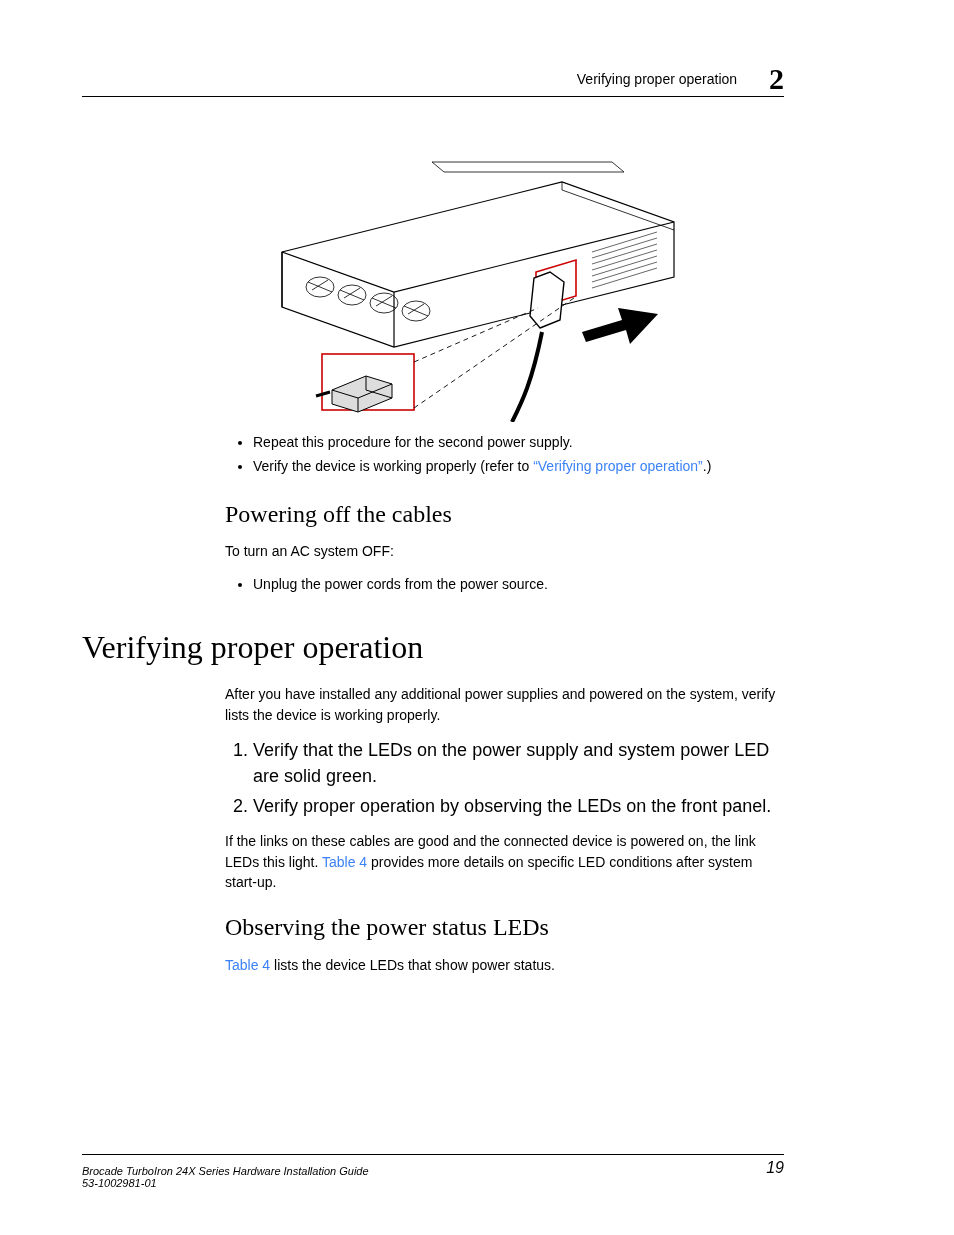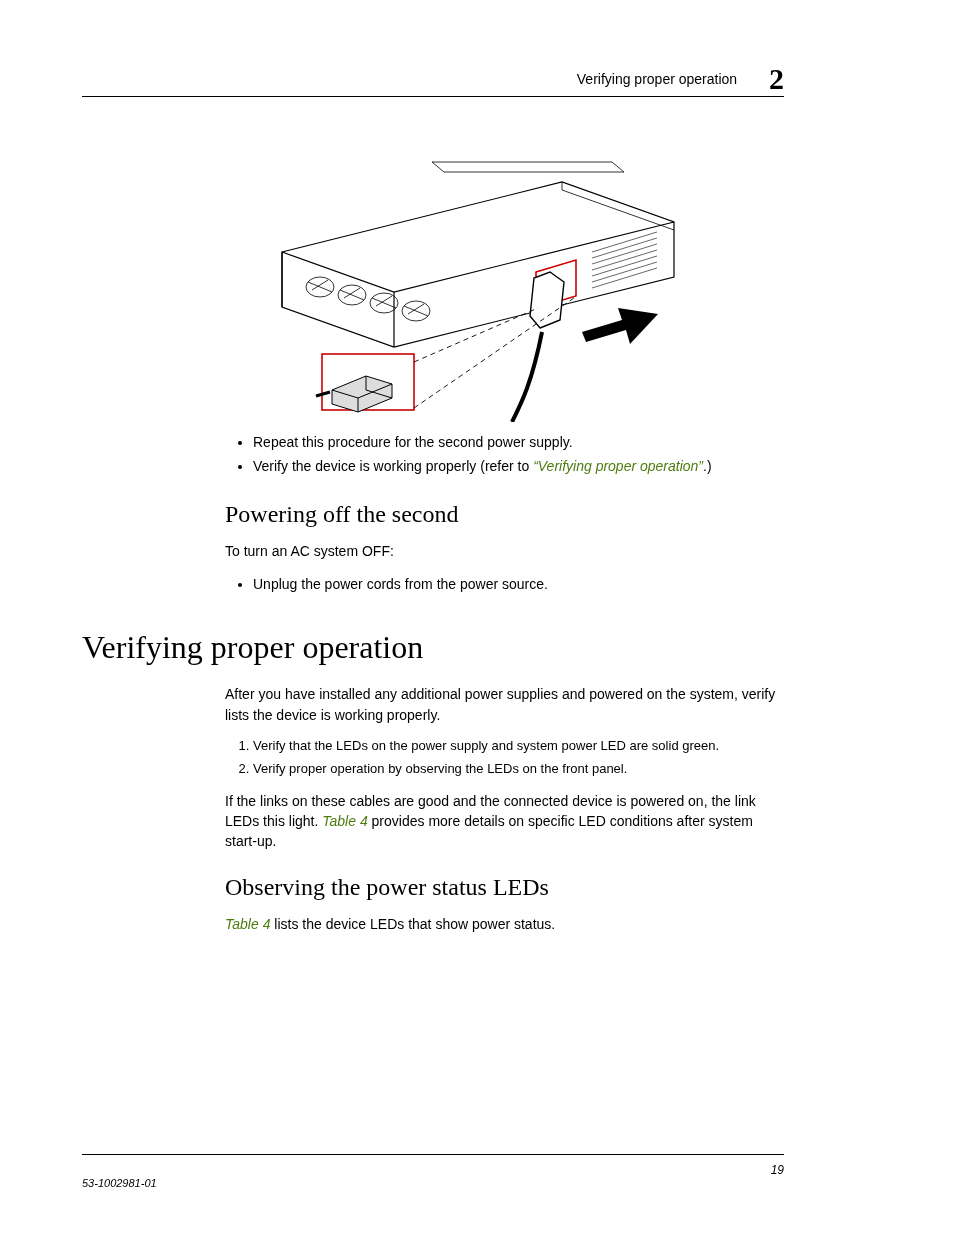--- a/index.html
+++ b/index.html
@@ -65,50 +65,50 @@
     margin-left: 180px;
     width: 420px;
     height: 290px;
     position: relative;
     margin-bottom: 10px;
   }
   .figure-box svg { width: 100%; height: 100%; }
   .body-block { margin-left: 143px; font-size: 14px; line-height: 1.45; }
   ul.bullets { list-style: disc; padding-left: 28px; margin: 4px 0 20px 0; }
   ul.bullets li { margin: 4px 0; font-size: 14px; }
-  a.link, .link { color: #4d7c0f; text-decoration: none; font-style: italic; }
+  a.link, .link { color: #3b82f6; text-decoration: none; }
   h2.sub {
     font-family: Georgia, 'Times New Roman', serif;
     font-weight: 400;
     font-size: 24px;
     margin: 18px 0 10px 0;
   }
   h1.sec {
     font-family: Georgia, 'Times New Roman', serif;
     font-weight: 400;
     font-size: 32px;
     margin: 30px 0 14px -143px;
   }
   ol.steps { padding-left: 28px; margin: 6px 0 12px 0; }
-  ol.steps li { margin: 4px 0; font-size: 13px; }
+  ol.steps li { margin: 4px 0; font-size: 18px; }
   p.body { margin: 8px 0 12px 0; font-size: 14px; }
   .footer {
     position: absolute;
     bottom: 46px;
     left: 82px;
     right: 82px;
     font-size: 11px;
     font-style: italic;
   }
   .footer .pg {
     position: absolute;
     right: 0;
     bottom: 12px;
     font-style: italic;
-    font-size: 12px;
+    font-size: 16px;
   }
   .rule-bottom {
     position: absolute;
     bottom: 80px;
     left: 82px;
     right: 82px;
     border-top: 1px solid #000;
   }
 </style>
 </head>
@@ -178,21 +178,21 @@
     <div class="body-block">
       <ul class="bullets">
         <li>
           <span>Repeat this procedure for the second power supply.</span>
         </li>
         <li>
           <span>Verify the device is working properly (refer to </span><a class="link">“Verifying proper operation”</a><span>.)</span>
         </li>
       </ul>
 
-      <h2 class="sub">Powering off the second</h2>
+      <h2 class="sub">Powering off the cables</h2>
       <p class="body">To turn an AC system OFF:</p>
       <ul class="bullets">
         <li>
           <span>Unplug the power cords from the power source.</span>
         </li>
       </ul>
 
       <h1 class="sec">Verifying proper operation</h1>
       <p class="body">After you have installed any additional power supplies and powered on the system, verify lists the device is working properly.</p>
       <ol class="steps">
@@ -206,17 +206,18 @@
       <h2 class="sub">Observing the power status LEDs</h2>
       <p class="body">
         <a class="link">Table 4</a><span> lists the device LEDs that show power status.</span>
       </p>
     </div>
 
   </div>
 
   <div class="rule-bottom"></div>
   <div class="footer">
+    <div>Brocade TurboIron 24X Series Hardware Installation Guide</div>
     <div>53-1002981-01</div>
     <div class="pg">19</div>
   </div>
 
 </div>
 
 </body></html>

